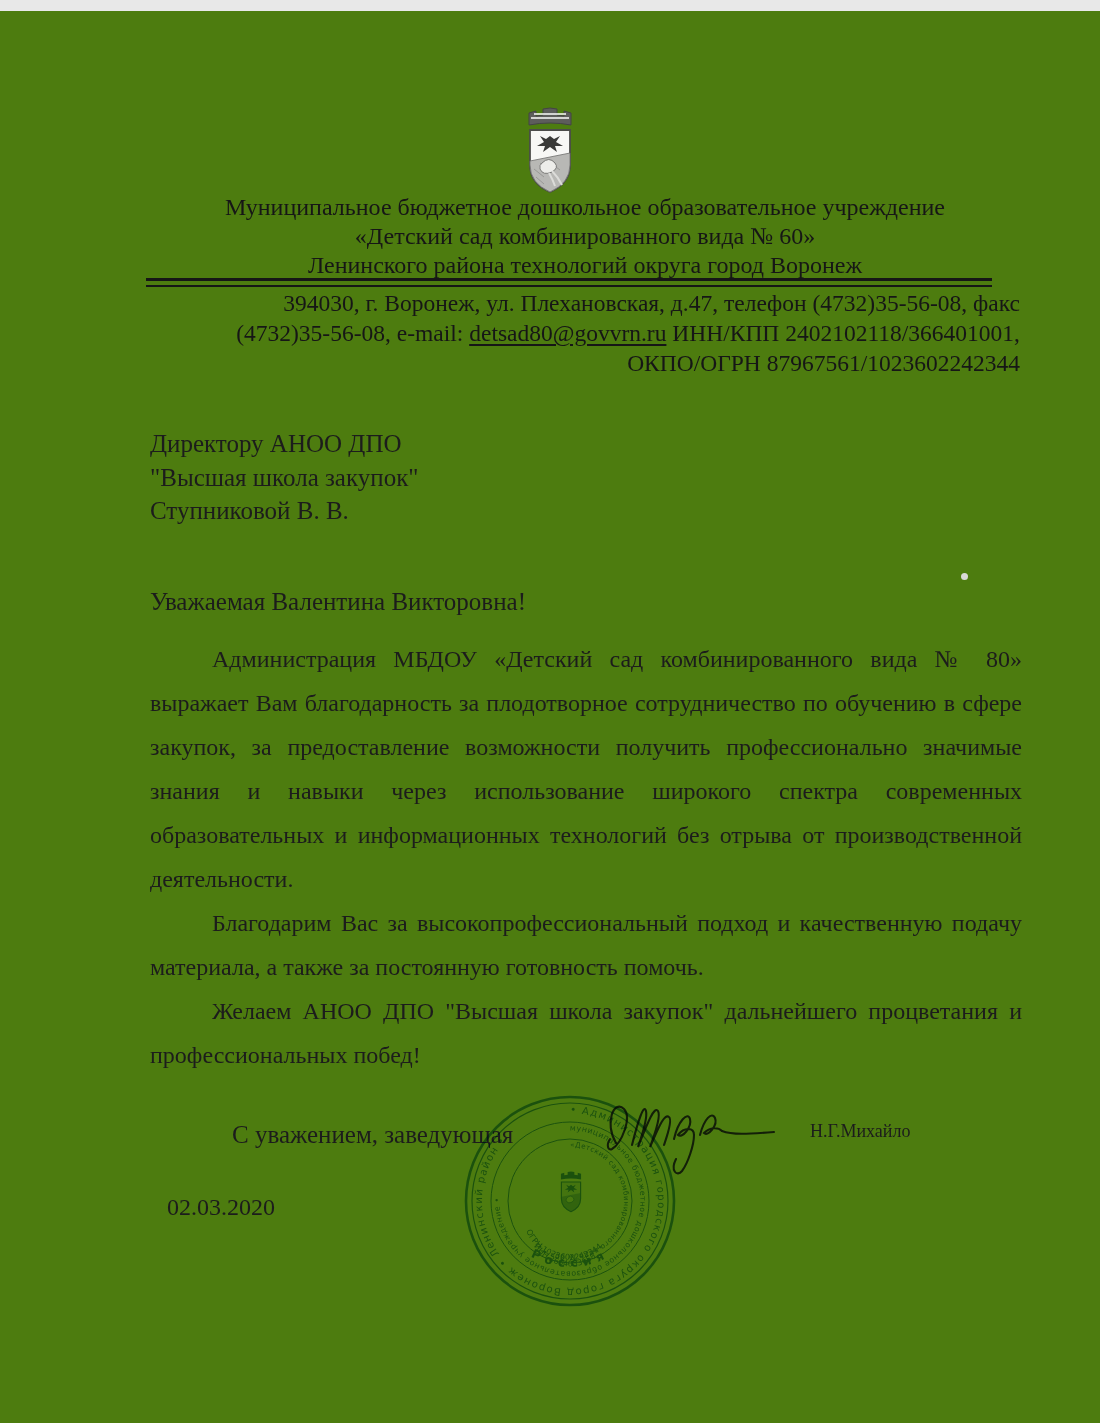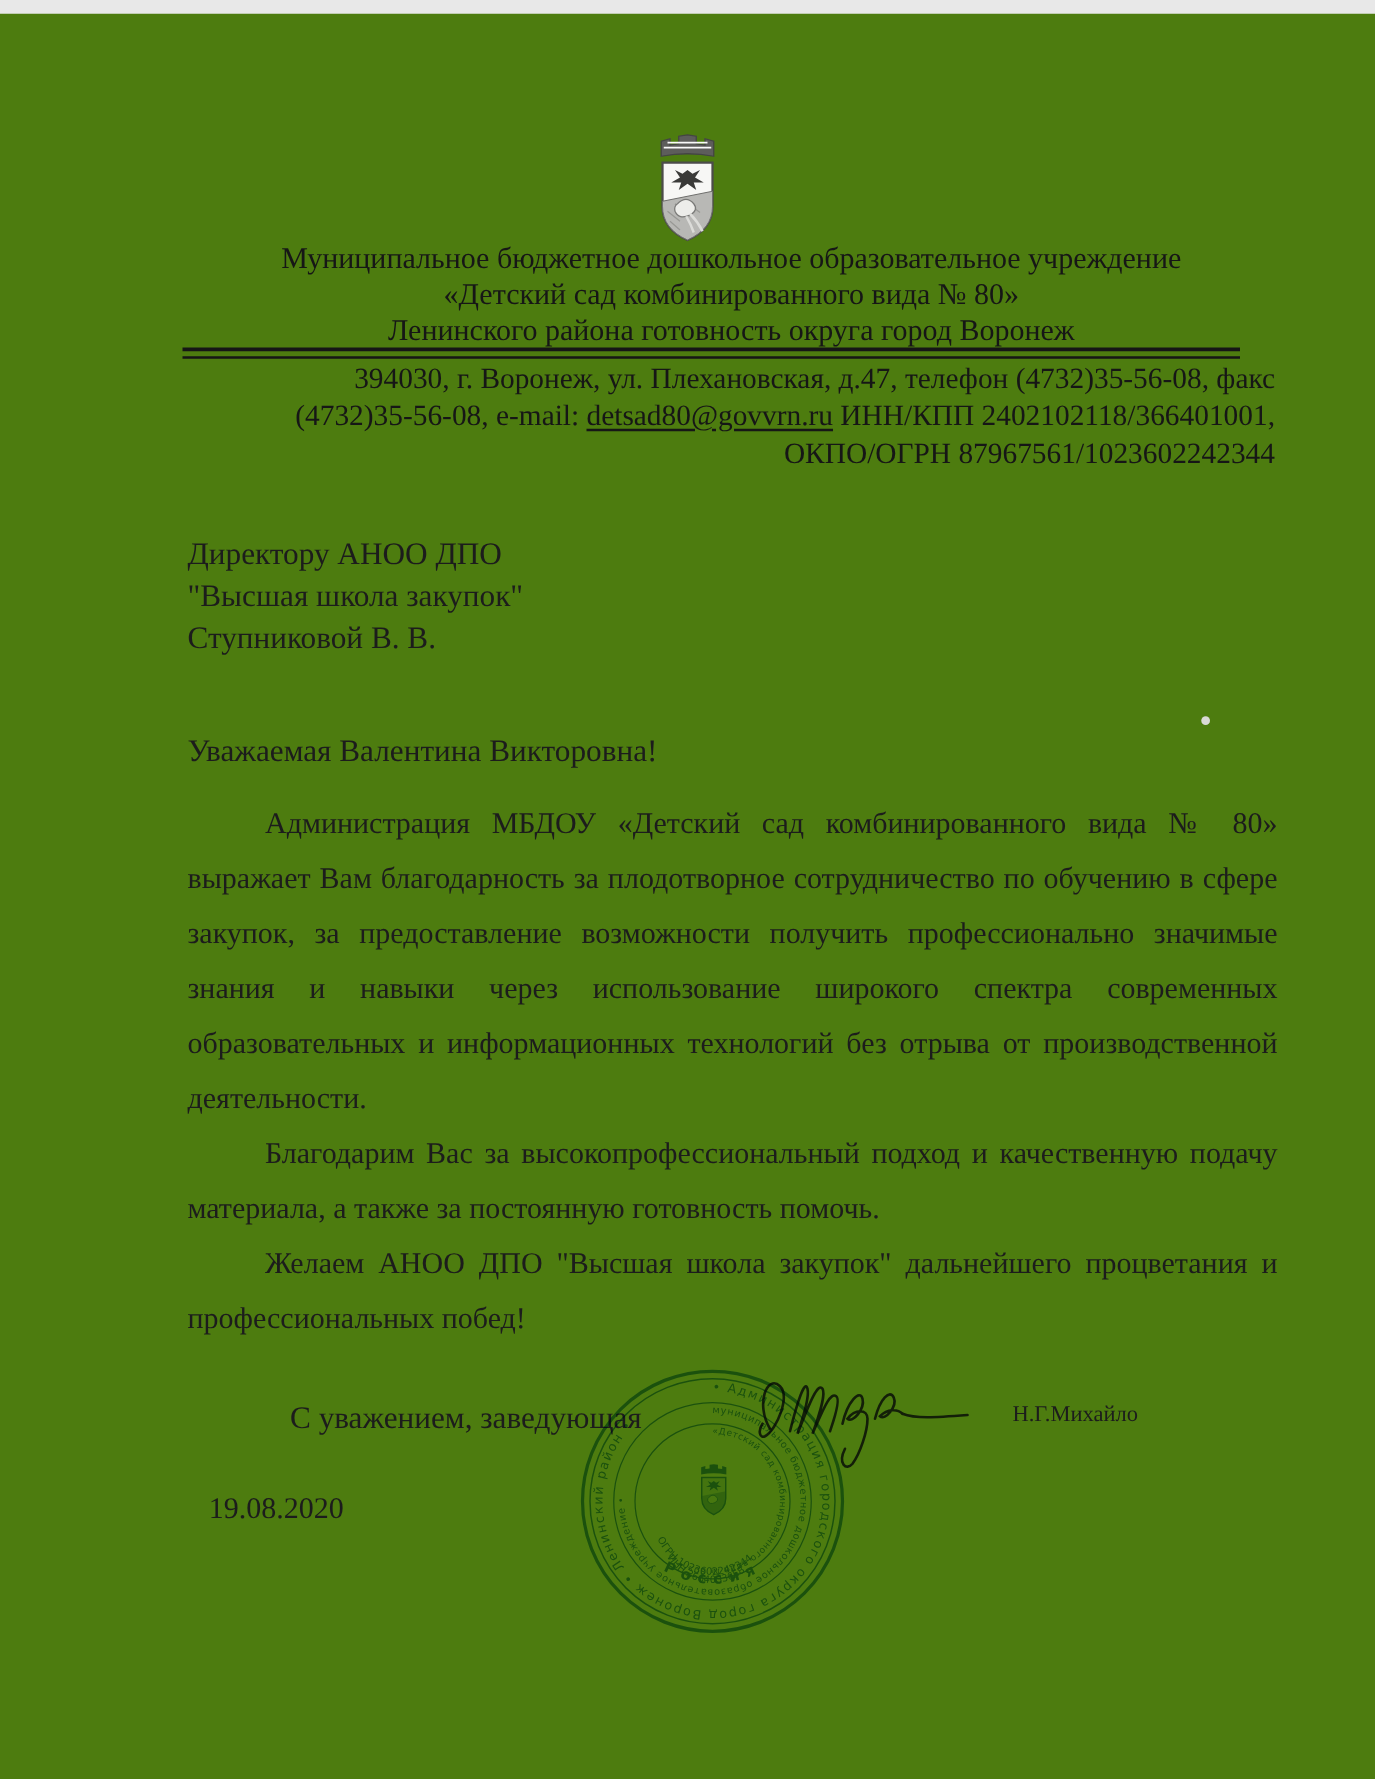--- a/index.html
+++ b/index.html
@@ -78,22 +78,22 @@
 
     <path d="M30,58 L70,50 V62 Q70,80 50,89 Q30,80 30,62 Z" fill="#b8b8b5" stroke="#6f6f6d" stroke-width=".8"></path>
     <path d="M34,66 l10,8 M40,60 l12,10 M48,58 l12,9 M36,74 l8,7" stroke="#989895" stroke-width="1" fill="none"></path>
 
     <path d="M42,60 q7,-7 13,0 q4,5 -3,9 q-9,4 -12,-3 q-1,-4 2,-6 Z" fill="#ededea" stroke="#7a7a78" stroke-width="1"></path>
     <path d="M52,68 q6,6 10,14 M49,70 q4,7 6,13" stroke="#dcdcd9" stroke-width="2" fill="none"></path>
   </svg>
 
   <div class="org-block">
     <div>Муниципальное бюджетное дошкольное образовательное учреждение</div>
-    <div>«Детский сад комбинированного вида № 80»</div>
-    <div>Ленинского района готовность округа город Воронеж</div>
+    <div>«Детский сад комбинированного вида № 60»</div>
+    <div>Ленинского района технологий округа город Воронеж</div>
   </div>
 
   <div class="header-divider"></div>
 
   <div class="contact-block">
     <div>394030, г. Воронеж, ул. Плехановская, д.47, телефон (4732)35-56-08, факс</div>
     <div><span>(4732)35-56-08, e-mail: </span><span class="email">detsad80@govvrn.ru</span><span> ИНН/КПП 2402102118/366401001,</span></div>
     <div>ОКПО/ОГРН 87967561/1023602242344</div>
   </div>
 
@@ -106,21 +106,21 @@
   <div class="salutation">Уважаемая Валентина Викторовна!</div>
 
   <div class="body-text">
     <p>Администрация МБДОУ «Детский сад комбинированного вида № 80» выражает Вам благодарность за плодотворное сотрудничество по обучению в сфере закупок, за предоставление возможности получить профессионально значимые знания и навыки через использование широкого спектра современных образовательных и информационных технологий без отрыва от производственной деятельности.</p>
     <p>Благодарим Вас за высокопрофессиональный подход и качественную подачу материала, а также за постоянную готовность помочь.</p>
     <p>Желаем АНОО ДПО "Высшая школа закупок" дальнейшего процветания и профессиональных побед!</p>
   </div>
 
   <div class="closing-label">С уважением, заведующая</div>
   <div class="signer-name">Н.Г.Михайло</div>
-  <div class="letter-date">19.08.2020</div>
+  <div class="letter-date">02.03.2020</div>
 
   <svg class="official-stamp" viewBox="0 0 216 216">
     <g stroke="#4aa0d8" fill="none">
       <circle cx="108" cy="108" r="104" stroke-width="2.6"></circle>
       <circle cx="108" cy="108" r="98" stroke-width="1.2"></circle>
       <circle cx="108" cy="108" r="79" stroke-width="1"></circle>
       <circle cx="108" cy="108" r="62" stroke-width="1"></circle>
     </g>
     <defs>
       <path id="tp-outer" d="M108,20 a88,88 0 1 1 -0.1,0"></path>

